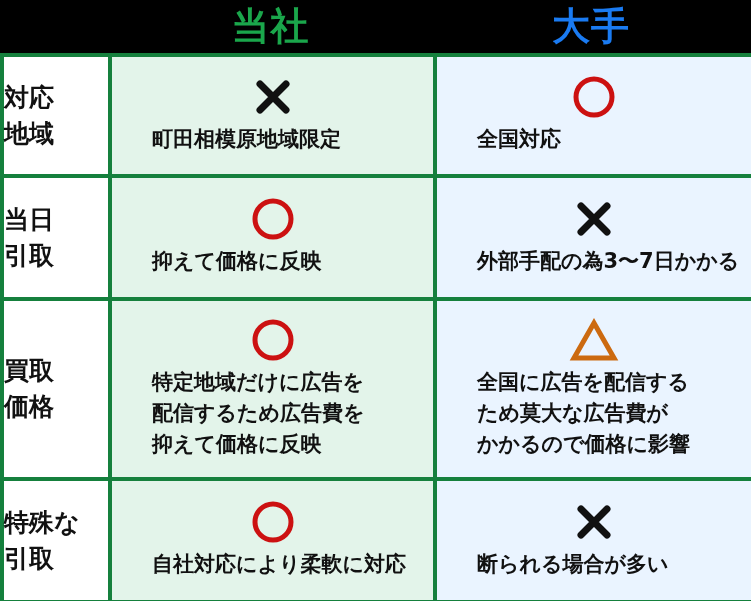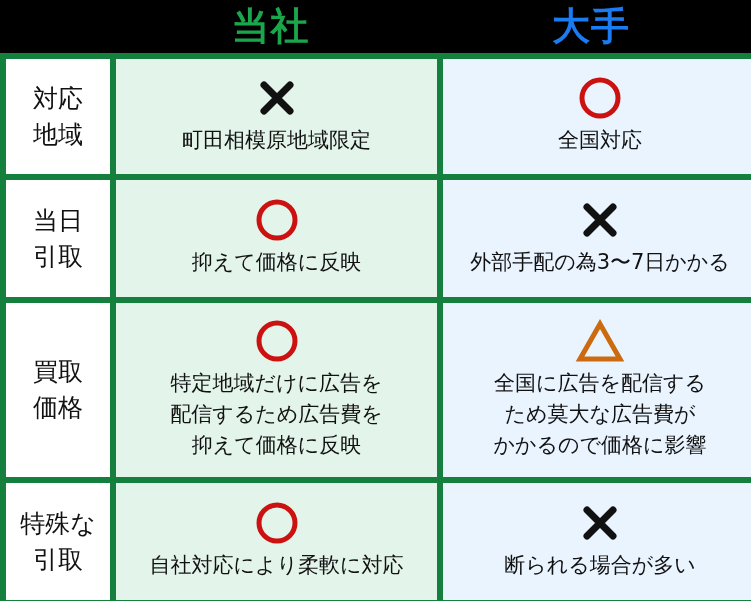--- a/index.html
+++ b/index.html
@@ -4,25 +4,25 @@
   <style>
     html, body { margin: 0; padding: 0; background: #000; }
     body { width: 751px; height: 601px; overflow: hidden; font-family: "DejaVu Sans", "Liberation Sans", sans-serif; }
     .wrap { position: relative; width: 643px; height: 601px; background: #84cc16; }
     .header { position: absolute; left: 0; top: 0; width: 751px; height: 53px; background: #000; }
     .hcell { position: absolute; top: 0; height: 53px; display: flex; align-items: center; justify-content: center;
       font-weight: bold; font-size: 38px; letter-spacing: 1px; }
     .hcell.ours { left: 108px; width: 325px; }
     .hcell.major { left: 433px; width: 316px; }
     table.cmp { position: absolute; left: 0; top: 53px; border-collapse: collapse; table-layout: fixed; width: 751px; }
-    table.cmp td { border: 6px solid #15803d; padding: 0; text-align: center; vertical-align: middle; color: #111; }
+    table.cmp td { border: 4px solid #15803d; padding: 0; text-align: left; vertical-align: middle; color: #111; font-weight: bold; }
     td.label { background: #fff; width: 104px; font-size: 25px; line-height: 36px; }
     td.ours { width: 321px; }
     td.major { width: 314px; }
-    .desc { font-size: 21px; line-height: 31px; margin-top: 6px; white-space: pre-line; }
+    .desc { font-size: 21px; line-height: 31px; margin-top: 6px; white-space: pre-line; margin-left: 40px; }
     .mark { display: flex; justify-content: center; align-items: center; height: 42px; }
     .mark svg { display: block; }
   </style>
 </head>
 <body>
 
 <div class="wrap">
   <div class="header">
     <div class="hcell ours" style="color: rgb(26, 166, 75);">当社</div>
     <div class="hcell major" style="color: rgb(26, 123, 242); text-align: right;">大手</div>

